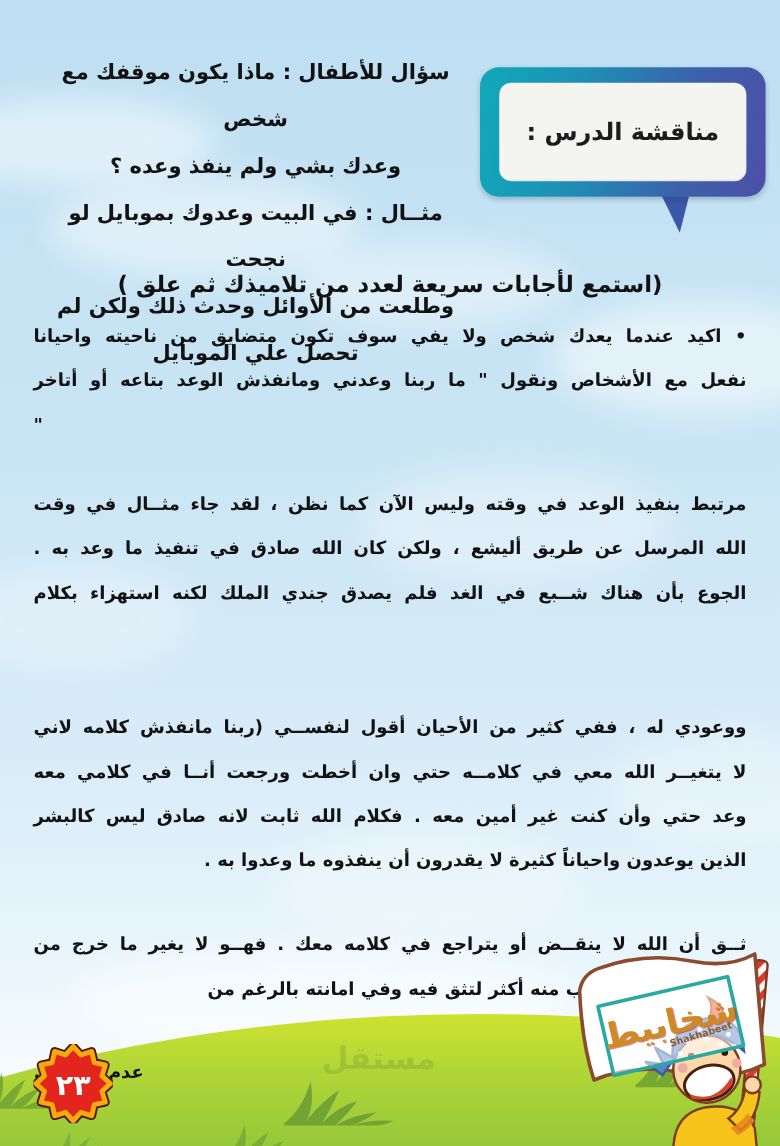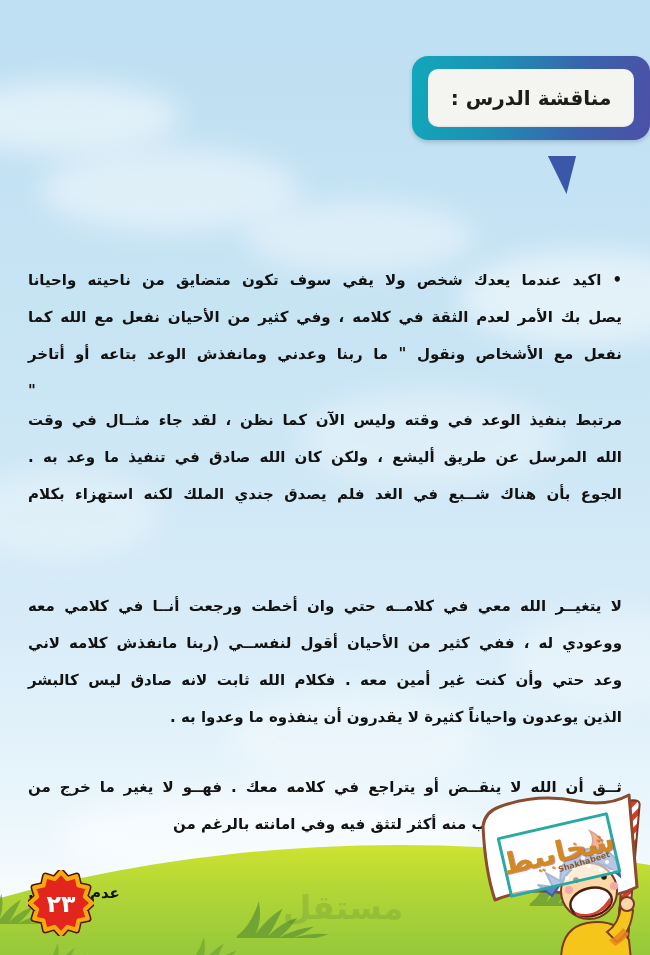--- a/index.html
+++ b/index.html
@@ -1,21 +1,21 @@
 <!DOCTYPE html>
 <html lang="ar"><head>
 <meta charset="utf-8">
 <style>
   html,body{margin:0;padding:0;}
   body{font-family:"DejaVu Sans",sans-serif;}
   .page{position:relative;width:650px;height:955px;overflow:hidden;
         background:linear-gradient(180deg,#bedff2 0%,#c9e5f4 38%,#d8ecf8 66%,#eaf6fc 85%,#ffffff 100%);}
   .cloud{position:absolute;background:#fff;border-radius:50%;filter:blur(13px);}
   
-  .bubble{position:absolute;left:412px;top:56px;width:238px;height:84px;border-radius:16px;
+  .bubble{position:absolute;left:400px;top:56px;width:238px;height:108px;border-radius:16px;
           background:linear-gradient(100deg,#10a9ba 0%,#1e8fb4 35%,#3a63ab 70%,#4d4fa6 100%);
           box-shadow:0 2px 4px rgba(40,60,90,.25);z-index:6;}
   .bubble-inner{position:absolute;left:16px;right:16px;top:13px;bottom:13px;background:#f4f4f1;
           border-radius:10px;display:flex;align-items:center;justify-content:center;
           box-shadow:inset 0 -1px 2px rgba(0,0,0,.08);}
   .bubble-label{font-size:20px;font-weight:bold;color:#1c1c1c;direction:rtl;}
   .bubble-tail{position:absolute;left:546px;top:156px;width:32px;height:38px;background:#3a57a9;
           clip-path:polygon(6% 0,94% 0,64% 100%);z-index:5;}
   
   .txt{color:#121212;font-weight:bold;direction:rtl;}
@@ -27,22 +27,22 @@
   .jline{text-align:justify;text-align-last:justify;-moz-text-align-last:justify;}
   .lline{text-align:left;}
   .rline{text-align:right;}
   .indent-flag{margin-left:145px;}
   .last-short{padding-right:96px;text-align:left;margin-top:32px;}
   
   .hill{position:absolute;left:-450px;top:845px;width:1700px;height:900px;border-radius:50%;
         background:linear-gradient(180deg,#cfe22f 0%,#b2d637 5%,#8fc53b 14%,#7cbb33 28%,#70b32c 55%,#67ac28 100%);
         z-index:2;}
   .tuft{position:absolute;z-index:3;}
-  .watermark{position:absolute;left:268px;top:868px;width:150px;text-align:center;font-size:33px;
-        font-weight:bold;color:#4f7531;opacity:.2;z-index:3;direction:rtl;margin-top:20px;}
+  .watermark{position:absolute;left:268px;top:868px;width:150px;text-align:left;font-size:26px;
+        font-weight:bold;color:#4f7531;opacity:.2;z-index:3;direction:rtl;}
   
   .badge{position:absolute;left:28px;top:870px;width:66px;height:66px;z-index:7;}
   
   .mascot{position:absolute;left:477px;top:790px;width:176px;height:170px;z-index:8;}
   .logo-box{position:absolute;left:502px;top:824px;width:108px;height:56px;z-index:9;
         transform:rotate(-13deg);border:3px solid #2aa9a3;border-radius:2px;
         display:flex;flex-direction:column;align-items:center;justify-content:center;
         background:rgba(255,255,255,.55);}
   .logo-ar{font-size:29px;font-weight:bold;color:#cf8a24;line-height:28px;direction:rtl;
         text-shadow:1px 1px 0 rgba(193,39,45,.55);}
@@ -64,43 +64,50 @@
   <div class="cloud" style="left:230px;top:690px;width:250px;height:95px;opacity:.3"></div>
   <div class="cloud" style="left:60px;top:790px;width:420px;height:90px;opacity:.5"></div>
 
   <div class="bubble-tail"></div>
   <div class="bubble">
     <div class="bubble-inner">
       <span class="bubble-label">مناقشة الدرس :</span>
     </div>
   </div>
 
+  <div class="intro txt" dir="rtl" lang="ar">
+      <div class="tline-center">سؤال للأطفال : ماذا يكون موقفك مع شخص</div>
+      <div class="tline-center">وعدك بشي ولم ينفذ وعده ؟</div>
+      <div class="tline-center">مثــال : في البيت وعدوك بموبايل لو نجحت</div>
+      <div class="tline-center">وطلعت من الأوائل وحدث ذلك ولكن لم</div>
+      <div class="tline-center">تحصل علي الموبايل</div>
+    </div>
 
+  <div class="activity txt" dir="rtl" lang="ar">(استمع لأجابات سريعة لعدد من تلاميذك ثم علق )</div>
 
   <div class="para txt" dir="rtl" lang="ar" style="top:262px">
     <div>
         <div class="jline">• اكيد عندما يعدك شخص ولا يفي سوف تكون متضايق من ناحيته واحيانا</div>
-        <div class="jline">يصل بك الأمر لعدم الثقة في كلامه ، وفي كثير من الأحيان نفعل مع الله كما</div>
         <div class="jline">نفعل مع الأشخاص ونقول " ما ربنا وعدني ومانفذش الوعد بتاعه أو أتاخر</div>
       </div>
     <div class="lline">"</div>
   </div>
 
   <div class="para txt" dir="rtl" lang="ar" style="top:402px">
     <div>
         <div class="jline">مرتبط بنفيذ الوعد في وقته وليس الآن كما نظن ، لقد جاء مثــال في وقت</div>
         <div class="jline">الله المرسل عن طريق أليشع ، ولكن كان الله صادق في تنفيذ ما وعد به .</div>
         <div class="jline">الجوع بأن هناك شــبع في الغد فلم يصدق جندي الملك لكنه استهزاء بكلام</div>
       </div>
   </div>
 
   <div class="para txt" dir="rtl" lang="ar" style="top:588px">
     <div>
+        <div class="jline">ووعودي له ، ففي كثير من الأحيان أقول لنفســي (ربنا مانفذش كلامه لاني</div>
         <div class="jline">لا يتغيــر الله معي في كلامــه حتي وان أخطت ورجعت أنــا في كلامي معه</div>
-        <div class="jline">ووعودي له ، ففي كثير من الأحيان أقول لنفســي (ربنا مانفذش كلامه لاني</div>
         <div class="jline">وعد حتي وأن كنت غير أمين معه . فكلام الله ثابت لانه صادق ليس كالبشر</div>
       </div>
     <div class="rline">الذين يوعدون واحياناً كثيرة لا يقدرون أن ينفذوه ما وعدوا به .</div>
   </div>
 
   <div class="para txt" dir="rtl" lang="ar" style="top:769px">
     <div class="jline">ثــق أن الله لا ينقــض أو يتراجع في كلامه معك . فهــو لا يغير ما خرج من</div>
     <div class="jline indent-flag">شفتيه . فقط اقترب منه أكثر لتثق فيه وفي امانته بالرغم من</div>
     <div class="last-short">عدم امانتك .</div>
   </div>

